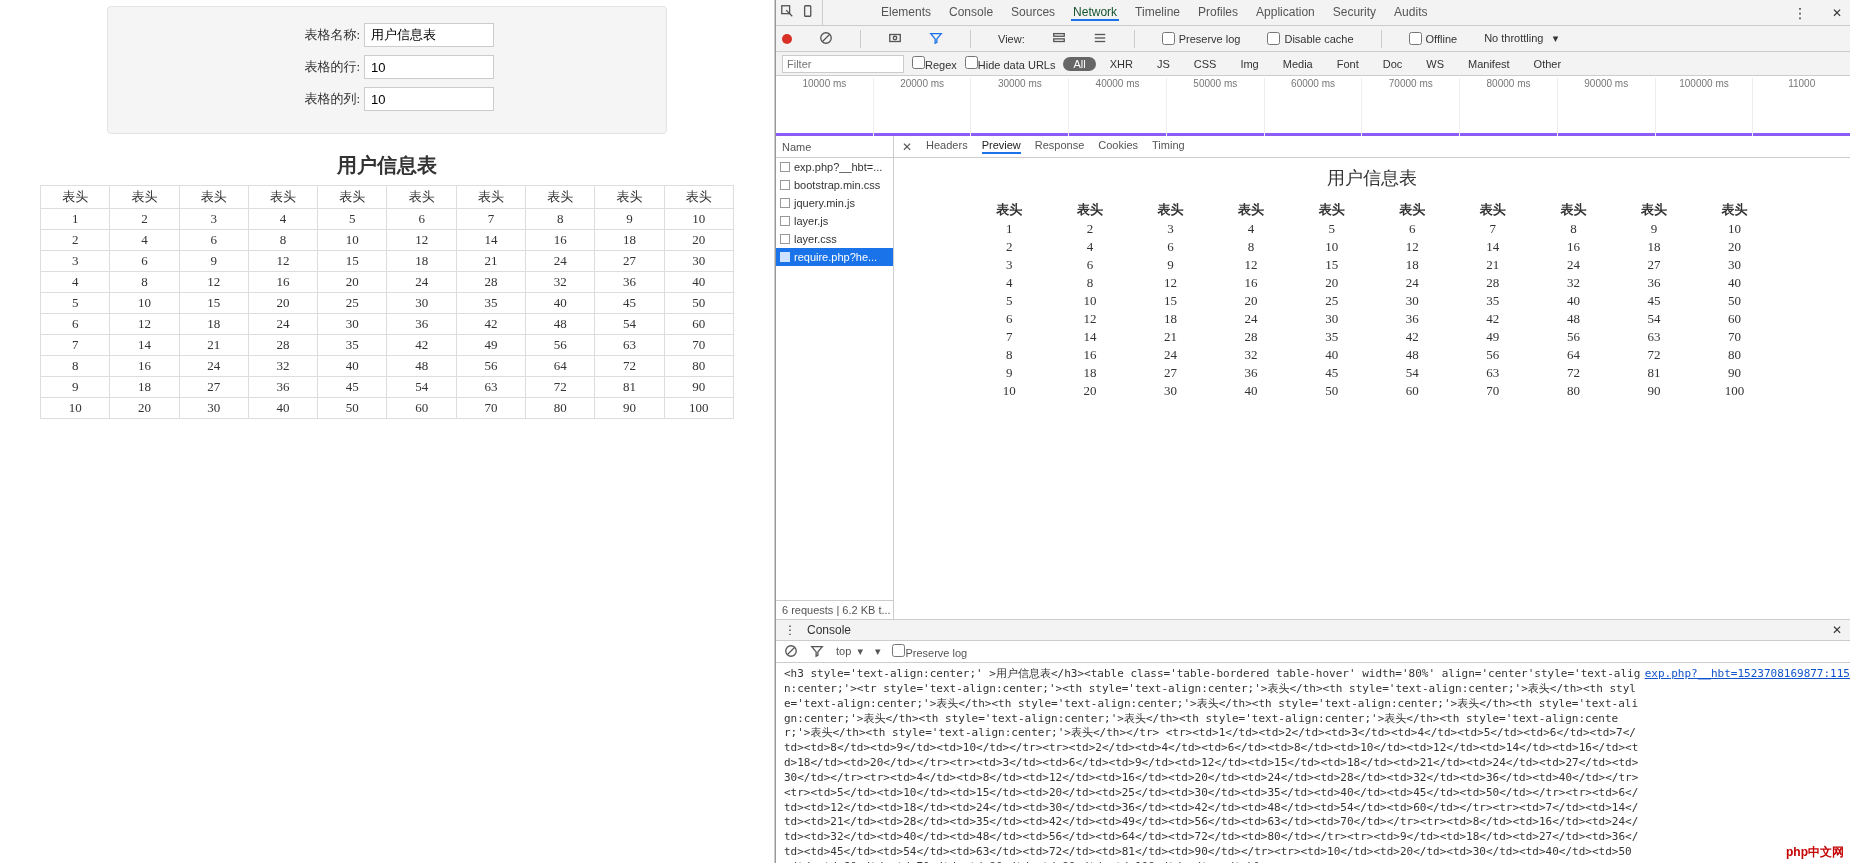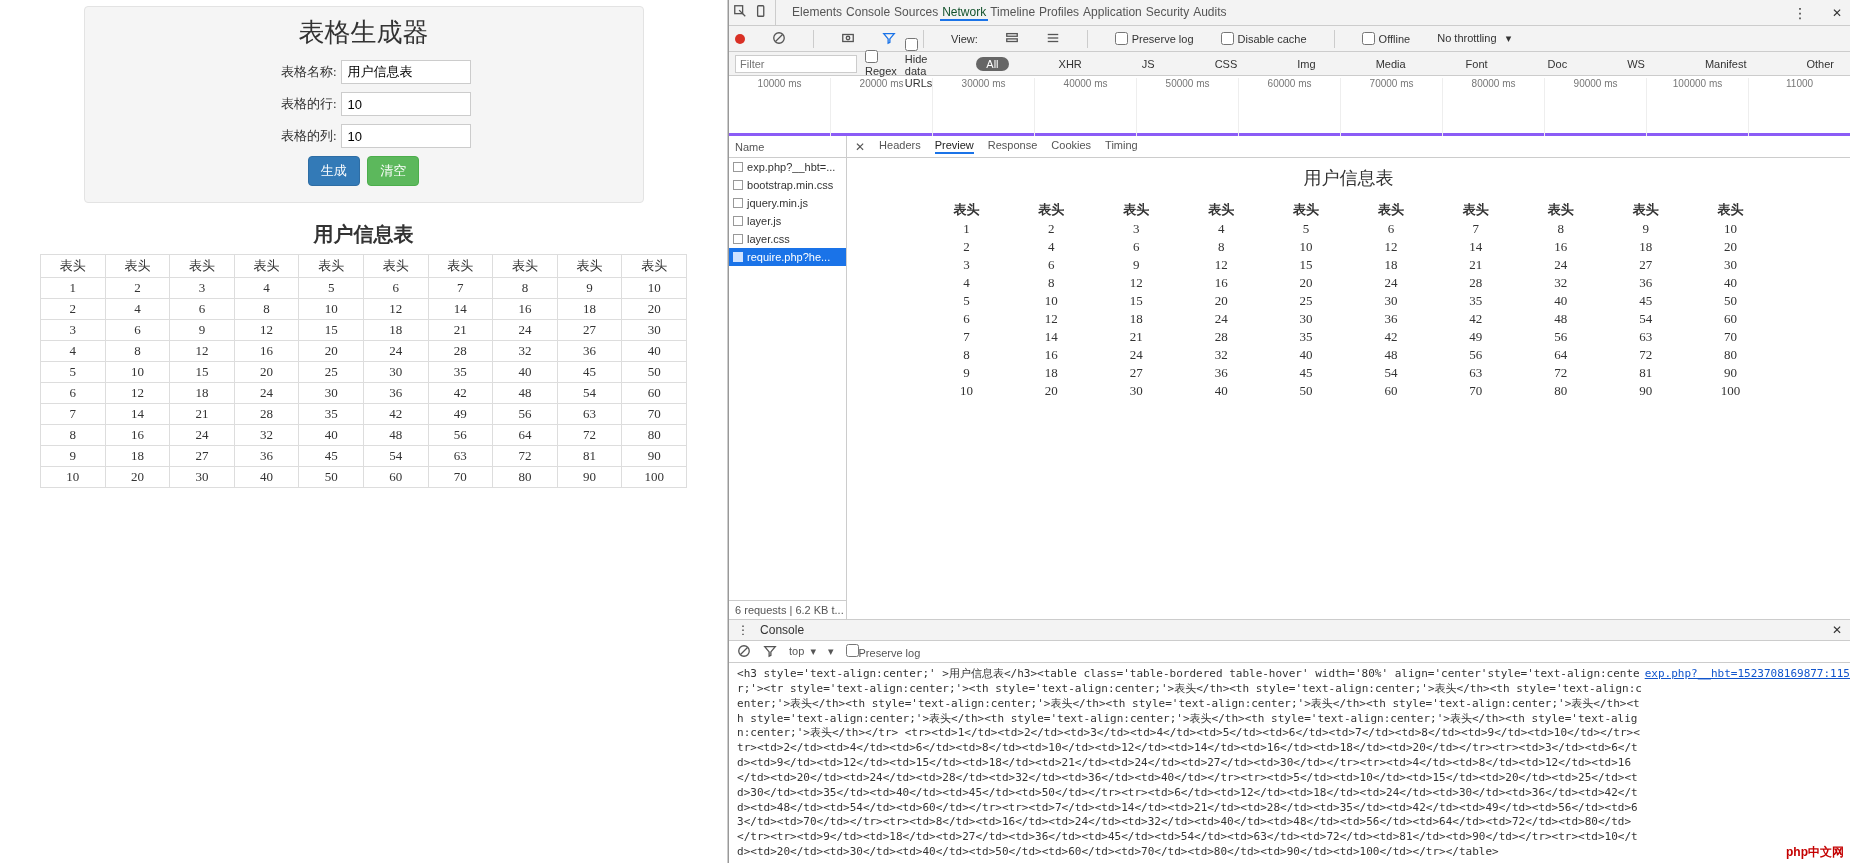--- a/index.html
+++ b/index.html
@@ -158,21 +158,21 @@
   border-bottom: 1px solid #ccc;
   background: #f3f3f3;
   padding: 0 6px;
   gap: 8px;
   font-size: 11px;
 }
 .dt-filterbar input.filter {
   width: 122px; height: 18px; border: 1px solid #ccc; padding: 0 4px; font-size: 11px; background: #fff;
 }
 .dt-filterbar .pill {
-  padding: 1px 10px; border-radius: 8px; cursor: pointer; margin-left: 36px;
+  padding: 1px 10px; border-radius: 8px; cursor: pointer;
 }
 .dt-filterbar .pill.active { background: #666; color: #fff; }
 
 
 .dt-timeline {
   height: 60px;
   border-bottom: 3px solid #8b5cf6;
   position: relative;
   font-size: 10px;
   color: #777;
@@ -281,37 +281,32 @@
   background: rgba(255,255,255,0.6);
   padding: 0 2px;
   font-family: "Microsoft YaHei", sans-serif;
 }
 </style>
 </head>
 <body>
 
 <div class="left">
   <div class="form-card">
-    <h2>表格生成器</h2>
     <div class="form-row">
       <label>表格名称:</label>
       <input type="text" value="用户信息表" style="">
     </div>
     <div class="form-row">
       <label>表格的行:</label>
       <input type="text" value="10" style="">
     </div>
     <div class="form-row">
       <label>表格的列:</label>
       <input type="text" value="10" style="">
     </div>
-    <div class="btn-row">
-      <span class="btn btn-primary">生成</span>
-      <span class="btn btn-success">清空</span>
-    </div>
   </div>
 
   <h3 class="table-title">用户信息表</h3>
   <table class="data-table">
     <thead>
         <tr id="left-thead">
           <th>表头</th>
           <th>表头</th>
           <th>表头</th>
           <th>表头</th>
@@ -453,21 +448,21 @@
   <div class="dt-tabs">
     <div class="icon-group">
       <span><svg class="ic" viewBox="0 0 16 16">
             <rect x="2" y="2" width="9" height="9"></rect>
             <path d="M7 7 L14 14"></path>
           </svg></span>
       <span><svg class="ic" viewBox="0 0 16 16">
             <rect x="3" y="2" width="7" height="12" rx="1"></rect>
           </svg></span>
     </div>
-    <div id="dt-tabs-list" style="display:flex;">
+    <div id="dt-tabs-list" style="display:flex;gap:14px;margin-left:42px;">
         <span class="tab">Elements</span>
         <span class="tab">Console</span>
         <span class="tab">Sources</span>
         <span class="tab active">Network</span>
         <span class="tab">Timeline</span>
         <span class="tab">Profiles</span>
         <span class="tab">Application</span>
         <span class="tab">Security</span>
         <span class="tab">Audits</span>
       </div>

